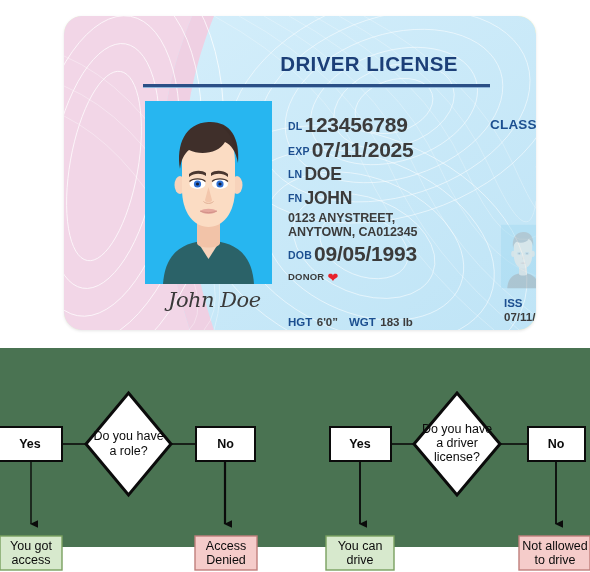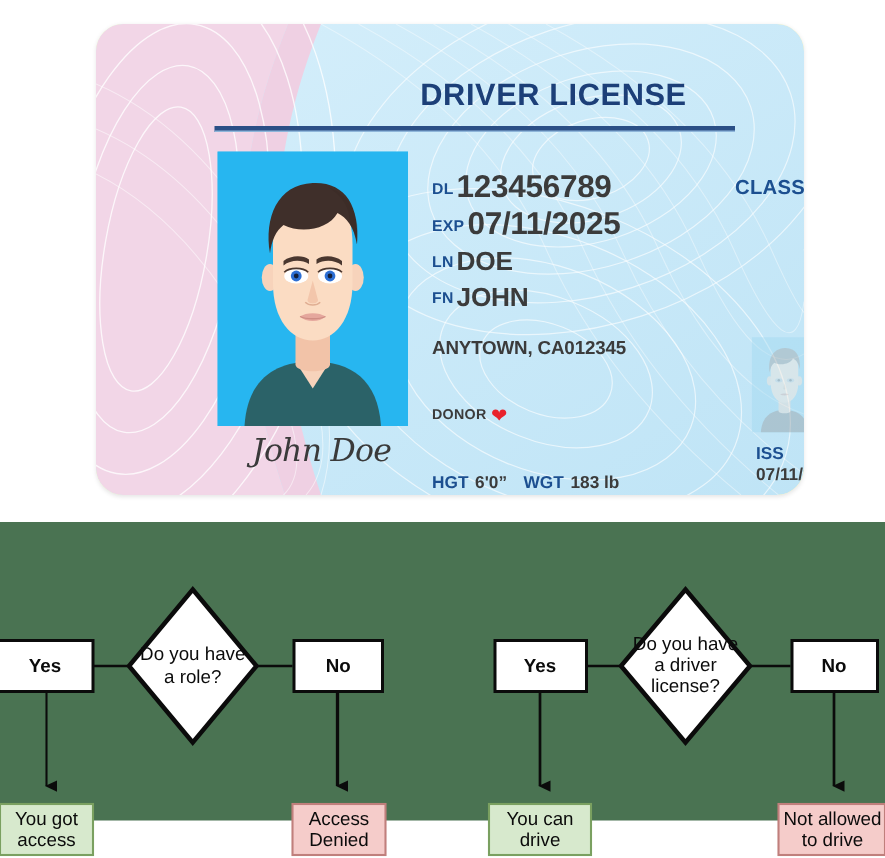--- a/index.html
+++ b/index.html
@@ -247,21 +247,25 @@
     </div>
     <div class="fld" id="f-exp">
       <span class="lbl">EXP</span><span class="val-big">07/11/2025</span>
     </div>
     <div class="fld" id="f-ln">
       <span class="lbl">LN</span><span class="val-mid">DOE</span>
     </div>
     <div class="fld" id="f-fn">
       <span class="lbl">FN</span><span class="val-mid">JOHN</span>
     </div>
+    <div class="fld val-sm" id="f-addr1">0123 ANYSTREET,</div>
     <div class="fld val-sm" id="f-addr2">ANYTOWN, CA012345</div>
+    <div class="fld" id="f-dob">
+      <span class="lbl">DOB</span><span class="val-big">09/05/1993</span>
+    </div>
     <div class="fld" id="f-donor">
       <span class="lbl-d" style="font-size:9.5px">DONOR</span><span class="heart">❤</span>
     </div>
     <div class="fld" id="f-class">
       <span class="lbl" style="font-size:13.5px">CLASS</span><span class="val-sm" style="font-size:14px">C</span>
     </div>
     <div class="fld" id="f-row2">
       <span class="lbl-xs">HGT</span><span>&nbsp;</span><span class="val-xs">6'0”</span><span class="gap"></span><span class="lbl-xs">WGT</span><span>&nbsp;</span><span class="val-xs">183 lb</span>
     </div>
     <div class="fld lbl-xs" id="f-iss">ISS</div>

